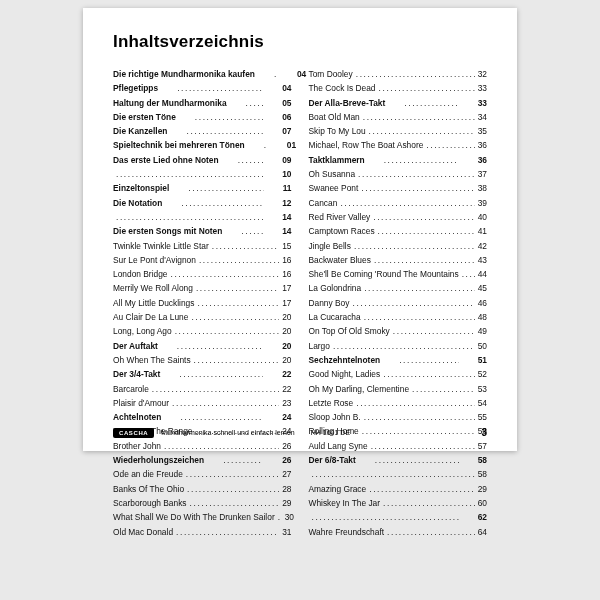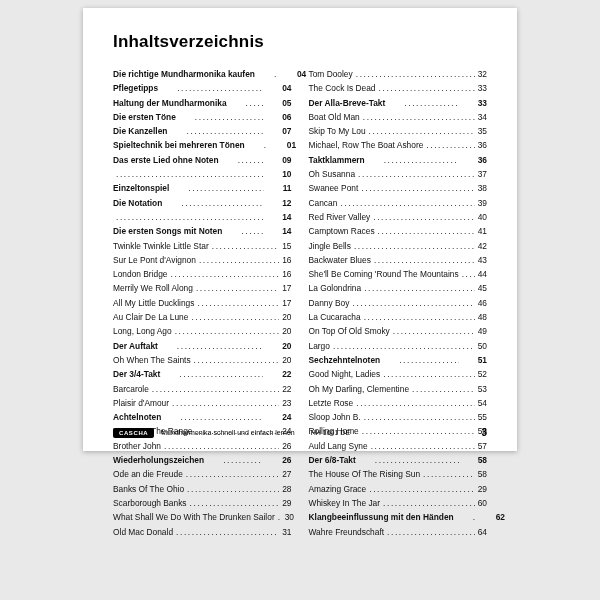--- a/index.html
+++ b/index.html
@@ -380,36 +380,34 @@
           <span class="toc-label">Auld Lang Syne</span>
           <span class="toc-dots">..........................................................................................</span>
           <span class="toc-page">57</span>
         </div>
         <div class="toc-row bold">
           <span class="toc-label">Der 6/8-Takt</span>
           <span class="toc-dots">..........................................................................................</span>
           <span class="toc-page">58</span>
         </div>
         <div class="toc-row">
-          <span class="toc-label">The House Of The Rising Sun</span>
           <span class="toc-dots">..........................................................................................</span>
           <span class="toc-page">58</span>
         </div>
         <div class="toc-row">
           <span class="toc-label">Amazing Grace</span>
           <span class="toc-dots">..........................................................................................</span>
           <span class="toc-page">29</span>
         </div>
         <div class="toc-row">
           <span class="toc-label">Whiskey In The Jar</span>
           <span class="toc-dots">..........................................................................................</span>
           <span class="toc-page">60</span>
         </div>
         <div class="toc-row bold">
-          <span class="toc-label">Klangbeeinflussung mit den Händen</span>
           <span class="toc-dots">..........................................................................................</span>
           <span class="toc-page">62</span>
         </div>
         <div class="toc-row">
           <span class="toc-label">Wahre Freundschaft</span>
           <span class="toc-dots">..........................................................................................</span>
           <span class="toc-page">64</span>
         </div>
       </div>
   </div>

